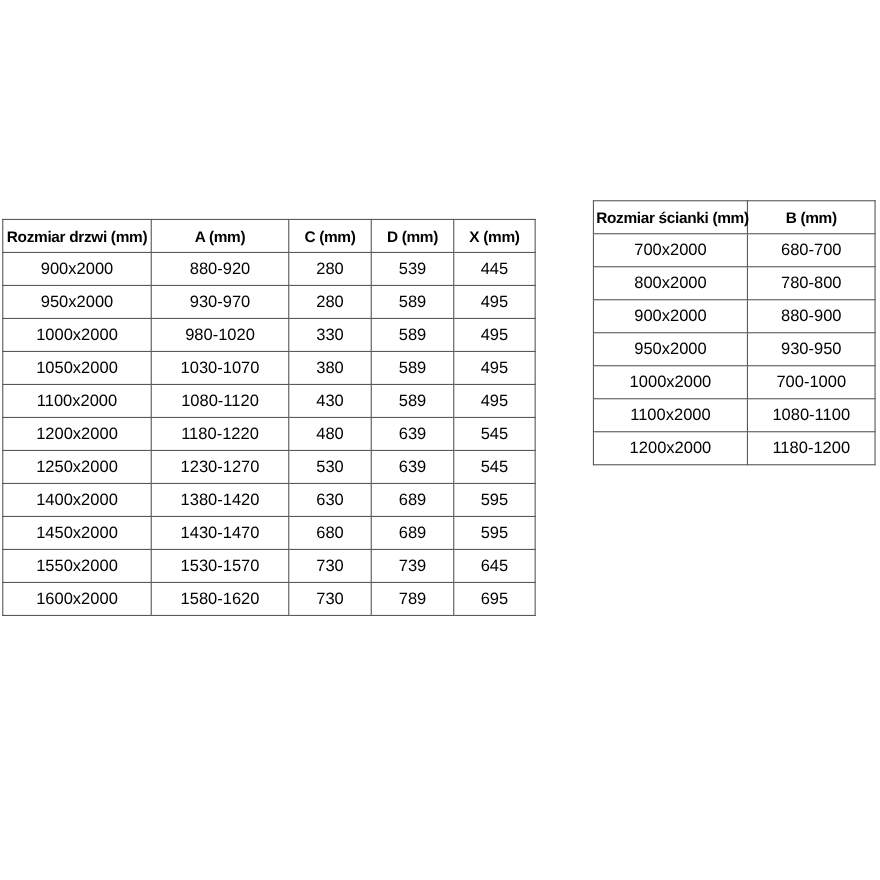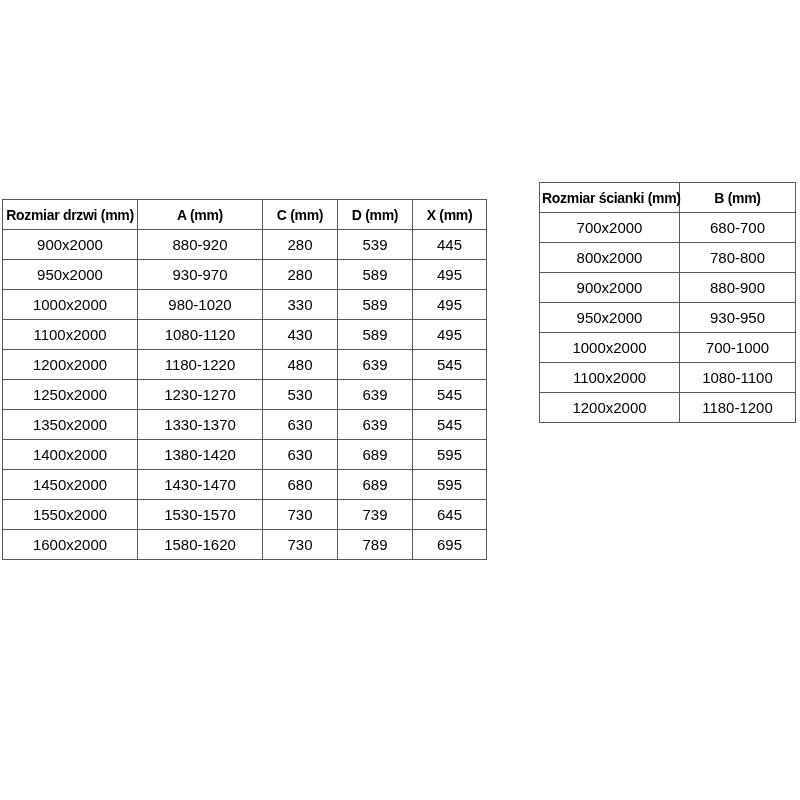--- a/index.html
+++ b/index.html
@@ -92,20 +92,27 @@
           <td>495</td>
         </tr>
         <tr>
           <td>1000x2000</td>
           <td>980-1020</td>
           <td>330</td>
           <td>589</td>
           <td>495</td>
         </tr>
         <tr>
+          <td>1050x2000</td>
+          <td>1030-1070</td>
+          <td>380</td>
+          <td>589</td>
+          <td>495</td>
+        </tr>
+        <tr>
           <td>1100x2000</td>
           <td>1080-1120</td>
           <td>430</td>
           <td>589</td>
           <td>495</td>
         </tr>
         <tr>
           <td>1200x2000</td>
           <td>1180-1220</td>
           <td>480</td>
@@ -113,27 +120,20 @@
           <td>545</td>
         </tr>
         <tr>
           <td>1250x2000</td>
           <td>1230-1270</td>
           <td>530</td>
           <td>639</td>
           <td>545</td>
         </tr>
         <tr>
-          <td>1350x2000</td>
-          <td>1330-1370</td>
-          <td>630</td>
-          <td>639</td>
-          <td>545</td>
-        </tr>
-        <tr>
           <td>1400x2000</td>
           <td>1380-1420</td>
           <td>630</td>
           <td>689</td>
           <td>595</td>
         </tr>
         <tr>
           <td>1450x2000</td>
           <td>1430-1470</td>
           <td>680</td>

